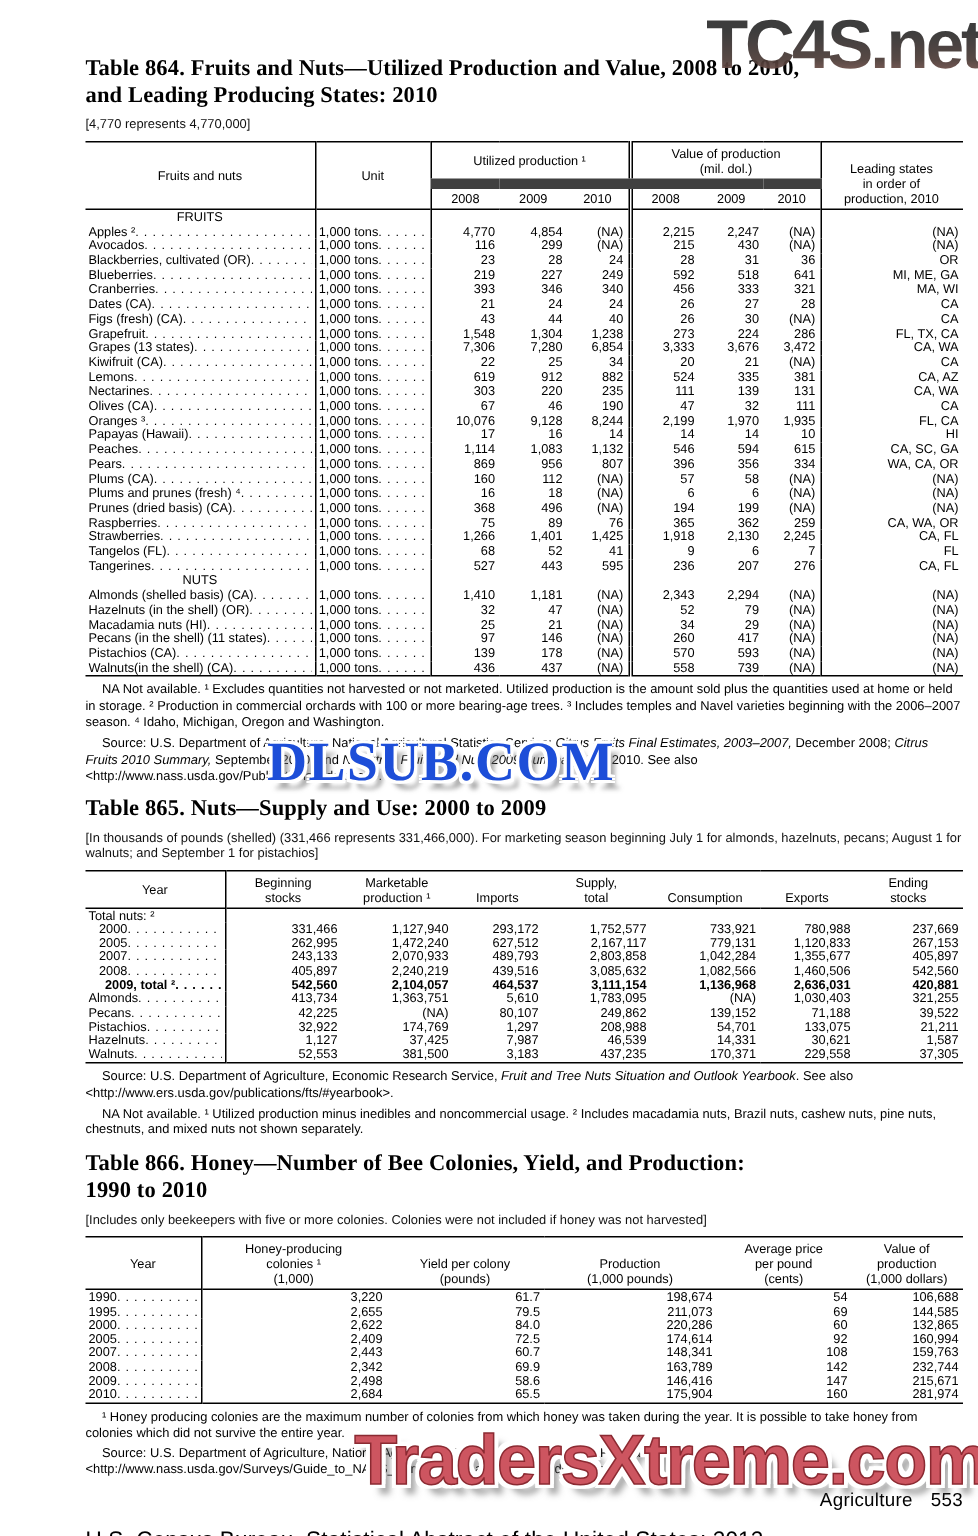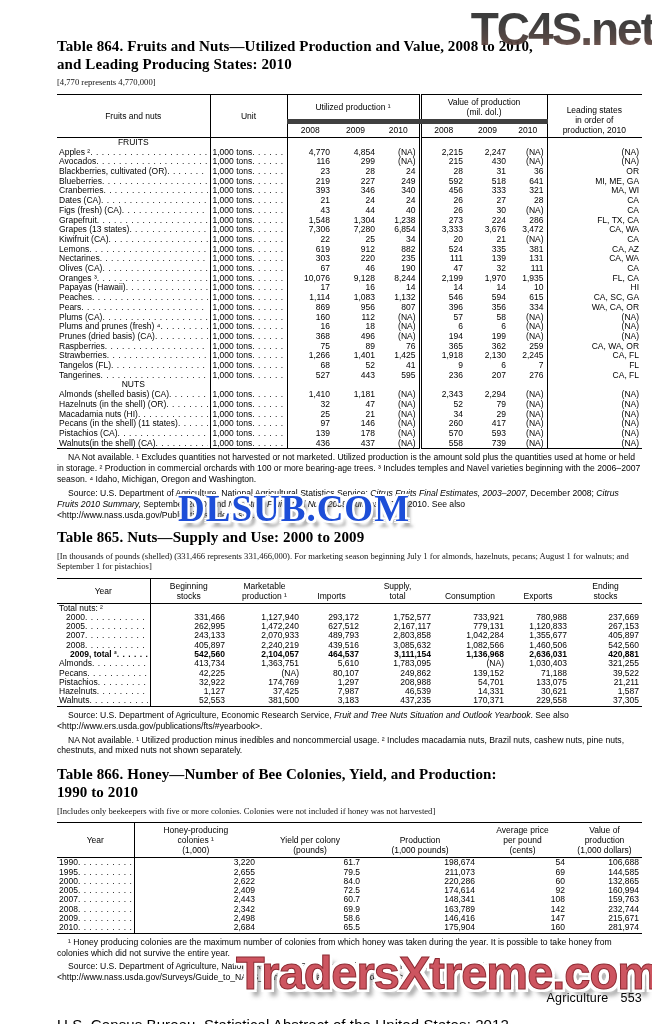--- a/index.html
+++ b/index.html
@@ -8,32 +8,32 @@
     position:relative; width:652px; height:1024px; background:#fff;
     font-family:"Liberation Sans", sans-serif; color:#000; overflow:hidden;
     margin:0 auto;
   }
   .content { position:absolute; left:57px; top:38px; width:585px; }
 
   .tbl-title {
     font-family:"Liberation Serif", serif; font-weight:bold;
     font-size:15px; line-height:1.18; letter-spacing:.1px;
   }
-  .bracket { font-size:8.6px; line-height:10.5px; margin-top:4px; color:#111;font-family:Liberation Serif, serif; }
+  .bracket { font-size:8.6px; line-height:10.5px; margin-top:4px; color:#111; }
 
   table { width:585px; border-collapse:collapse; table-layout:fixed;
           font-size:8.5px; border-top:1.5px solid #000; border-bottom:1.5px solid #000; }
   thead { border-bottom:1.5px solid #000; }
   th { font-weight:normal; font-size:8.5px; line-height:10px; white-space:pre-line;
        vertical-align:middle; padding:2px 2px; }
   td { line-height:9.7px; padding:0 2px; vertical-align:bottom; }
 
   .vsep { border-right:1px solid #000; }
   .gsep { border-right:3px double #000; }
-  th.group { border-bottom:5px solid #404040; }
+  th.group { border-bottom:7px solid #404040; }
   th.ctr { text-align:center; }
   th.rt  { text-align:center; vertical-align:bottom; padding-right:3px; }
   th.yr  { text-align:center; vertical-align:bottom; padding:1px 1px 2px; }
 
   td.num { text-align:right; padding-right:3px; }
   td.states { text-align:right; padding-right:3px; }
   td.lbl .lw, td.unit .lw { display:flex; overflow:hidden; align-items:baseline; }
   .dots { flex:1; overflow:hidden; white-space:nowrap; }
   .dots::after { content:". . . . . . . . . . . . . . . . . . . . . . . . . . . . . . . . . . . . . . . ."; letter-spacing:.5px; }
   td.sec { text-align:center; }

